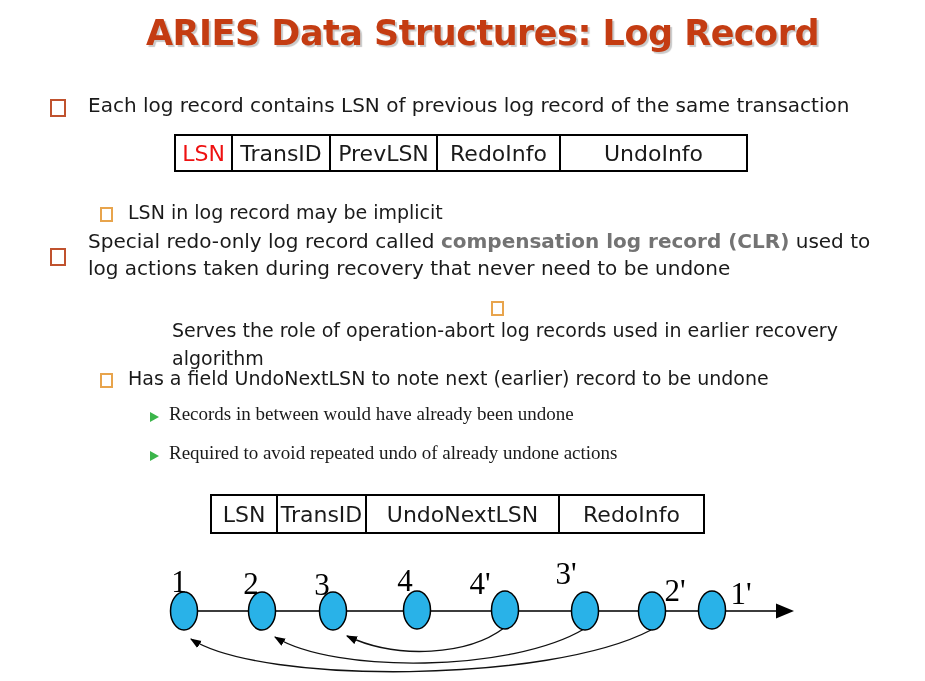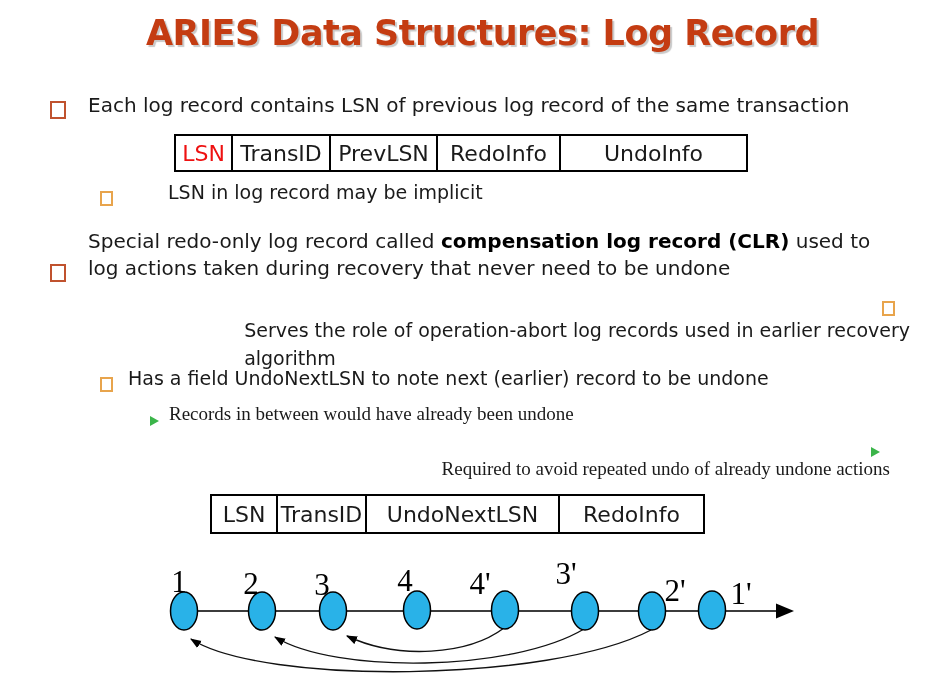--- a/index.html
+++ b/index.html
@@ -1,30 +1,30 @@
 <!DOCTYPE html>
 <html><head>
 <meta charset="utf-8">
 <style>
   html,body{margin:0;padding:0;background:#fff;}
   .slide{position:relative;width:925px;height:681px;background:#ffffff;overflow:hidden;
          font-family:"DejaVu Sans","Liberation Sans",sans-serif;color:#1a1a1a;}
   .title{position:absolute;top:13px;left:40px;width:885px;text-align:center;
          font-size:35px;font-weight:bold;letter-spacing:-0.5px;color:#C43C12;
          text-shadow:2px 2px 1px #c9c9c9;}
-  .row{position:absolute;display:flex;align-items:flex-end;padding-left:20px;}
+  .row{position:absolute;display:flex;align-items:center;padding-left:20px;}
   .l1 .txt{font-size:20px;line-height:27px;}
   .l2 .txt{font-size:19px;line-height:28px;}
   .l3 .txt{font-size:19px;line-height:24px;font-family:Liberation Serif, serif;}
   .marker{flex:0 0 auto;display:inline-block;}
   .sq1{width:12px;height:14px;border:2px solid #C0522E;margin-top:4px;margin-right:22px;}
   .sq2{width:9px;height:11px;border:2px solid #E8A44C;margin-top:5px;margin-right:15px;}
   .tri{width:0;height:0;border-left:9px solid #3BB54A;border-top:5px solid transparent;
        border-bottom:5px solid transparent;margin-top:6px;margin-right:10px;}
-  .hl{color:#000000;font-weight:bold;}
+  .hl{color:#737373;font-weight:bold;}
   .rtable{position:absolute;display:flex;}
   .cell{border:2px solid #000;border-left:none;text-align:center;box-sizing:border-box;
         font-size:22px;display:flex;align-items:center;justify-content:center;}
   .cell:first-child{border-left:2px solid #000;}
   .t1 .cell{height:38px;}
   .t1 .cell:nth-child(1){width:59px;color:#EE1111;}
   .t1 .cell:nth-child(2){width:98px;}
   .t1 .cell:nth-child(3){width:107px;}
   .t1 .cell:nth-child(4){width:123px;}
   .t1 .cell:nth-child(5){width:187px;}
@@ -49,21 +49,21 @@
   </div>
 
   <div class="rtable t1" style="top:134px;left:174px;">
     <div class="cell">LSN</div>
     <div class="cell">TransID</div>
     <div class="cell">PrevLSN</div>
     <div class="cell">RedoInfo</div>
     <div class="cell">UndoInfo</div>
   </div>
 
-  <div class="row l2" style="top:178px;left:80px;width:800px;gap:40px;">
+  <div class="row l2" style="top:198px;left:80px;width:800px;">
     <span class="marker sq2"></span>
     <span class="txt">LSN in log record may be implicit</span>
   </div>
 
   <div class="row l1" style="top:228px;left:30px;width:870px;">
     <span class="marker sq1"></span>
     <span class="txt"><span>Special redo-only log record called</span>
       <span class="hl">compensation log record (CLR)</span>
       <span>used to</span>
       <div>log actions taken during recovery that never need to be undone</div>
@@ -80,21 +80,21 @@
 
   <div class="row l2" style="top:364px;left:80px;width:810px;">
     <span class="marker sq2"></span>
     <span class="txt">Has a field UndoNextLSN to note next (earlier) record to be undone</span>
   </div>
 
   <div class="row l3" style="top:402px;left:130px;width:740px;">
     <span class="marker tri"></span>
     <span class="txt">Records in between would have already been undone</span>
   </div>
-  <div class="row l3" style="top:441px;left:130px;width:740px;flex-direction:column;">
+  <div class="row l3" style="top:441px;left:130px;width:740px;">
     <span class="marker tri"></span>
     <span class="txt">Required to avoid repeated undo of already undone actions</span>
   </div>
 
   <div class="rtable t2" style="top:494px;left:210px;">
     <div class="cell">LSN</div>
     <div class="cell">TransID</div>
     <div class="cell">UndoNextLSN</div>
     <div class="cell">RedoInfo</div>
   </div>

